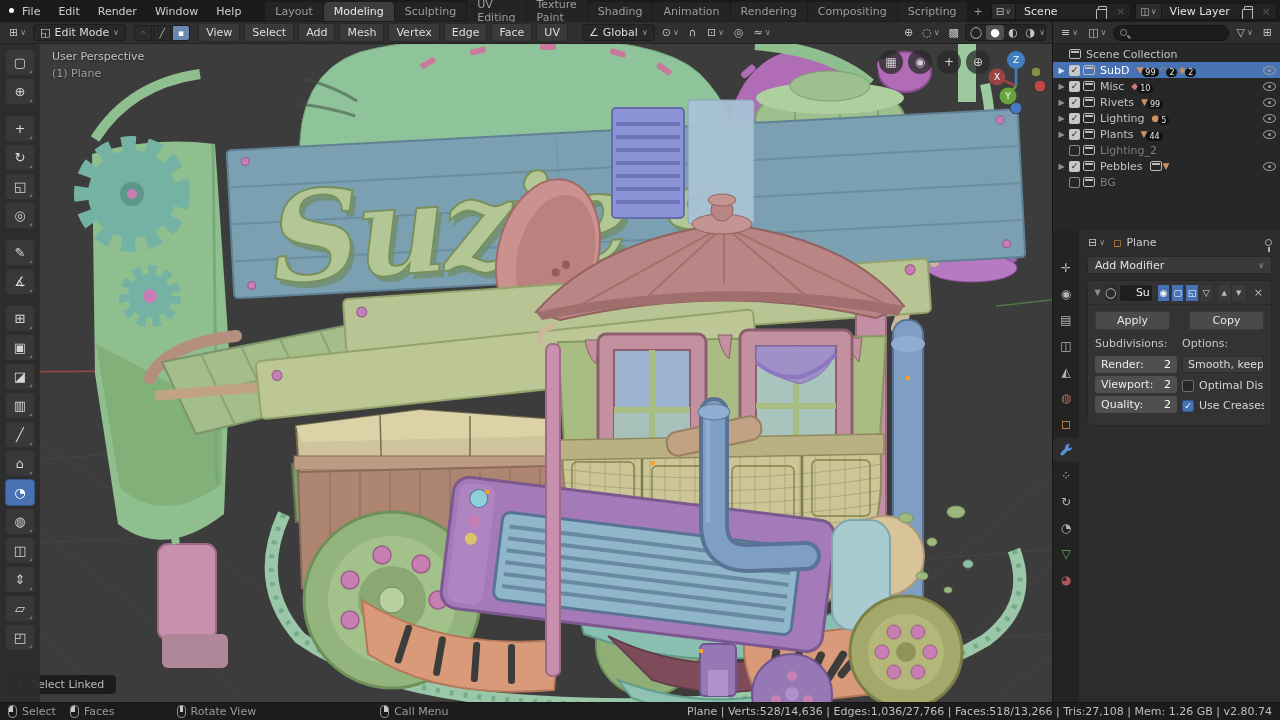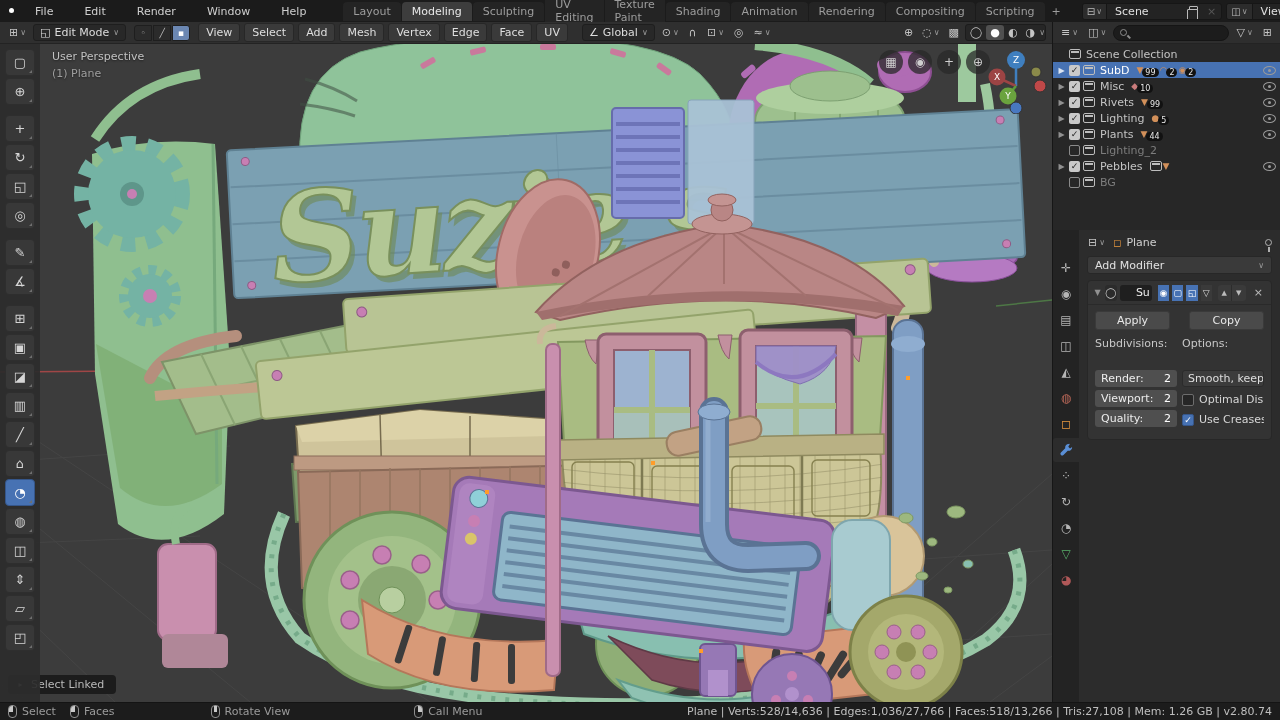--- a/index.html
+++ b/index.html
@@ -1,20 +1,20 @@
 <!DOCTYPE html>
 <html><head>
 <meta charset="utf-8">
 <style>
   * { margin:0; padding:0; box-sizing:border-box; }
   html,body { width:1280px; height:720px; overflow:hidden; background:#1b1b1b;
     font-family:"DejaVu Sans", sans-serif; font-size:11px; color:#cfcfcf; }
 
   
-  .topbar { height:22px; background:#1b1b1b; display:flex; align-items:center; gap:15px; padding:0 6px; }
+  .topbar { height:22px; background:#1b1b1b; display:flex; align-items:center; gap:2px; padding:0 6px; }
   .blender-logo { width:16px; height:12px; border-radius:50% 50% 45% 45%; background:#e87d0d;
     position:relative; margin-right:6px; }
   .blender-logo::after { content:""; position:absolute; left:3px; top:3px; width:5px; height:5px;
     border-radius:50%; background:#fff; }
   .menu-item { padding:2px 8px; color:#cfcfcf; border-radius:3px; }
   .tabs { display:flex; align-items:center; margin-left:14px; gap:1px; }
   .tab { padding:3px 10px; background:#242424; color:#9d9d9d; border-radius:4px 4px 0 0; }
   .tab.active { background:#3d3d3d; color:#e8e8e8; }
   .tab.plus { background:transparent; color:#9d9d9d; padding:3px 6px; }
   .topbar-right { margin-left:auto; display:flex; align-items:center; gap:4px; }
@@ -151,21 +151,21 @@
   .mclose { margin-left:2px; color:#bbb; padding:0 3px; }
   .mrow { display:flex; gap:19px; padding:6px 7px 0; }
   .mbtn { flex:1; height:19px; background:#4a4a4a; border:1px solid #3a3a3a; border-radius:3px;
     color:#e8e8e8; display:flex; align-items:center; justify-content:center; }
   .seg { display:flex; padding:6px 7px 0; }
   .seg div { flex:1; height:18px; display:flex; align-items:center; justify-content:center; }
   .seg .sg-a { background:#4772b3; color:#fff; border-radius:3px 0 0 3px; }
   .seg .sg-b { background:#3d3d3d; color:#ccc; border-radius:0 3px 3px 0; border:1px solid #2e2e2e; border-left:none; }
   .cols { display:flex; gap:5px; padding:7px 7px 0; }
   .col { flex:1; min-width:0; }
-  .collab { color:#c8c8c8; margin-bottom:20px; }
+  .collab { color:#c8c8c8; margin-bottom:6px; }
   .vfield { height:17px; background:#4f4f4f; border-radius:3px; display:flex; align-items:center;
     justify-content:space-between; padding:0 6px; margin-bottom:3px; color:#ececec; }
   .vfield b { font-weight:normal; color:#fff; }
   .ddl { height:17px; background:#3c3c3c; border:1px solid #2b2b2b; border-radius:3px; display:flex;
     align-items:center; padding:0 5px; color:#ddd; margin-bottom:4px; white-space:nowrap; overflow:hidden; }
   .chkrow { display:flex; align-items:center; gap:5px; height:17px; margin-bottom:3px; color:#d6d6d6;
     white-space:nowrap; overflow:hidden;}
   .cbox { width:12px; height:12px; border-radius:2px; background:#262626; border:1px solid #6d6d6d;
     flex:0 0 auto; font-size:9px; line-height:11px; text-align:center; color:#fff; }
   .cbox.on { background:#4772b3; border-color:#35568a; }
@@ -847,21 +847,21 @@
 
 <div class="statusbar">
   <span class="hint">
     <span class="mi l"></span>
     <span>Select</span>
   </span>
   <span class="hint">
     <span class="mi l"></span>
     <span>Faces</span>
   </span>
-  <span class="hint" style="margin-left:82px">
+  <span class="hint" style="margin-left:48px">
     <span class="mi m"></span>
     <span>Rotate View</span>
   </span>
   <span class="hint" style="margin-left:110px">
     <span class="mi r"></span>
     <span>Call Menu</span>
   </span>
   <span class="sb-stats">Plane | Verts:528/14,636 | Edges:1,036/27,766 | Faces:518/13,266 | Tris:27,108 | Mem: 1.26 GB | v2.80.74</span>
 </div>
 

